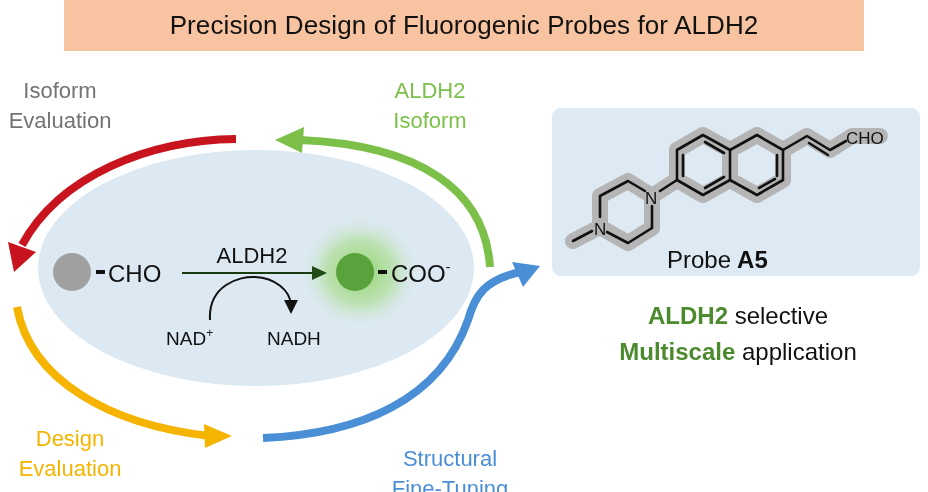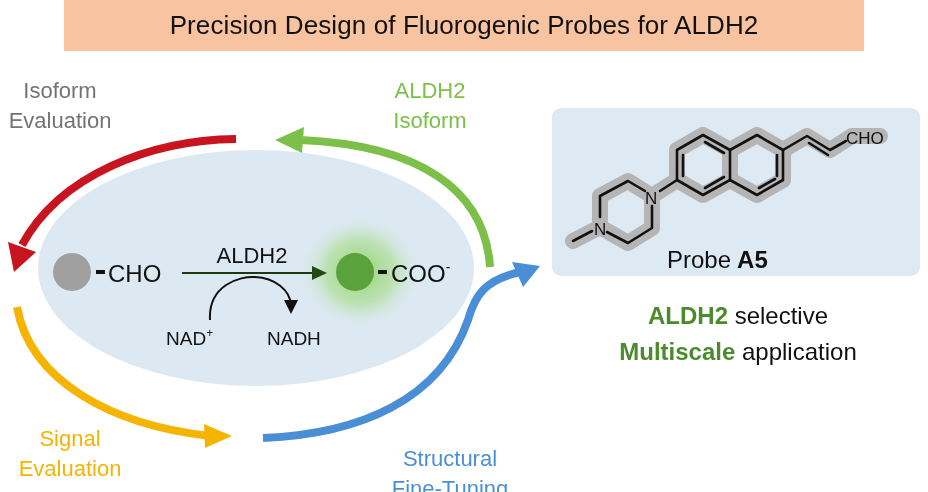--- a/index.html
+++ b/index.html
@@ -80,21 +80,21 @@
 
 <div class="lbl lbl-red" style="left:0px; top:76px; width:120px;">
   <div>Isoform</div>
   <div>Evaluation</div>
 </div>
 <div class="lbl lbl-green" style="left:380px; top:76px; width:100px;">
   <div>ALDH2</div>
   <div>Isoform</div>
 </div>
 <div class="lbl lbl-yellow" style="left:0px; top:424px; width:140px;">
-  <div>Signal</div>
+  <div>Design</div>
   <div>Evaluation</div>
 </div>
 <div class="lbl lbl-blue" style="left:370px; top:444px; width:160px;">
   <div>Structural</div>
   <div>Fine-Tuning</div>
 </div>
 
 <div class="probe-panel"></div>
 <svg class="main" width="928" height="492" viewBox="0 0 928 492">
   <g stroke-linejoin="round" stroke-linecap="round" fill="none">

